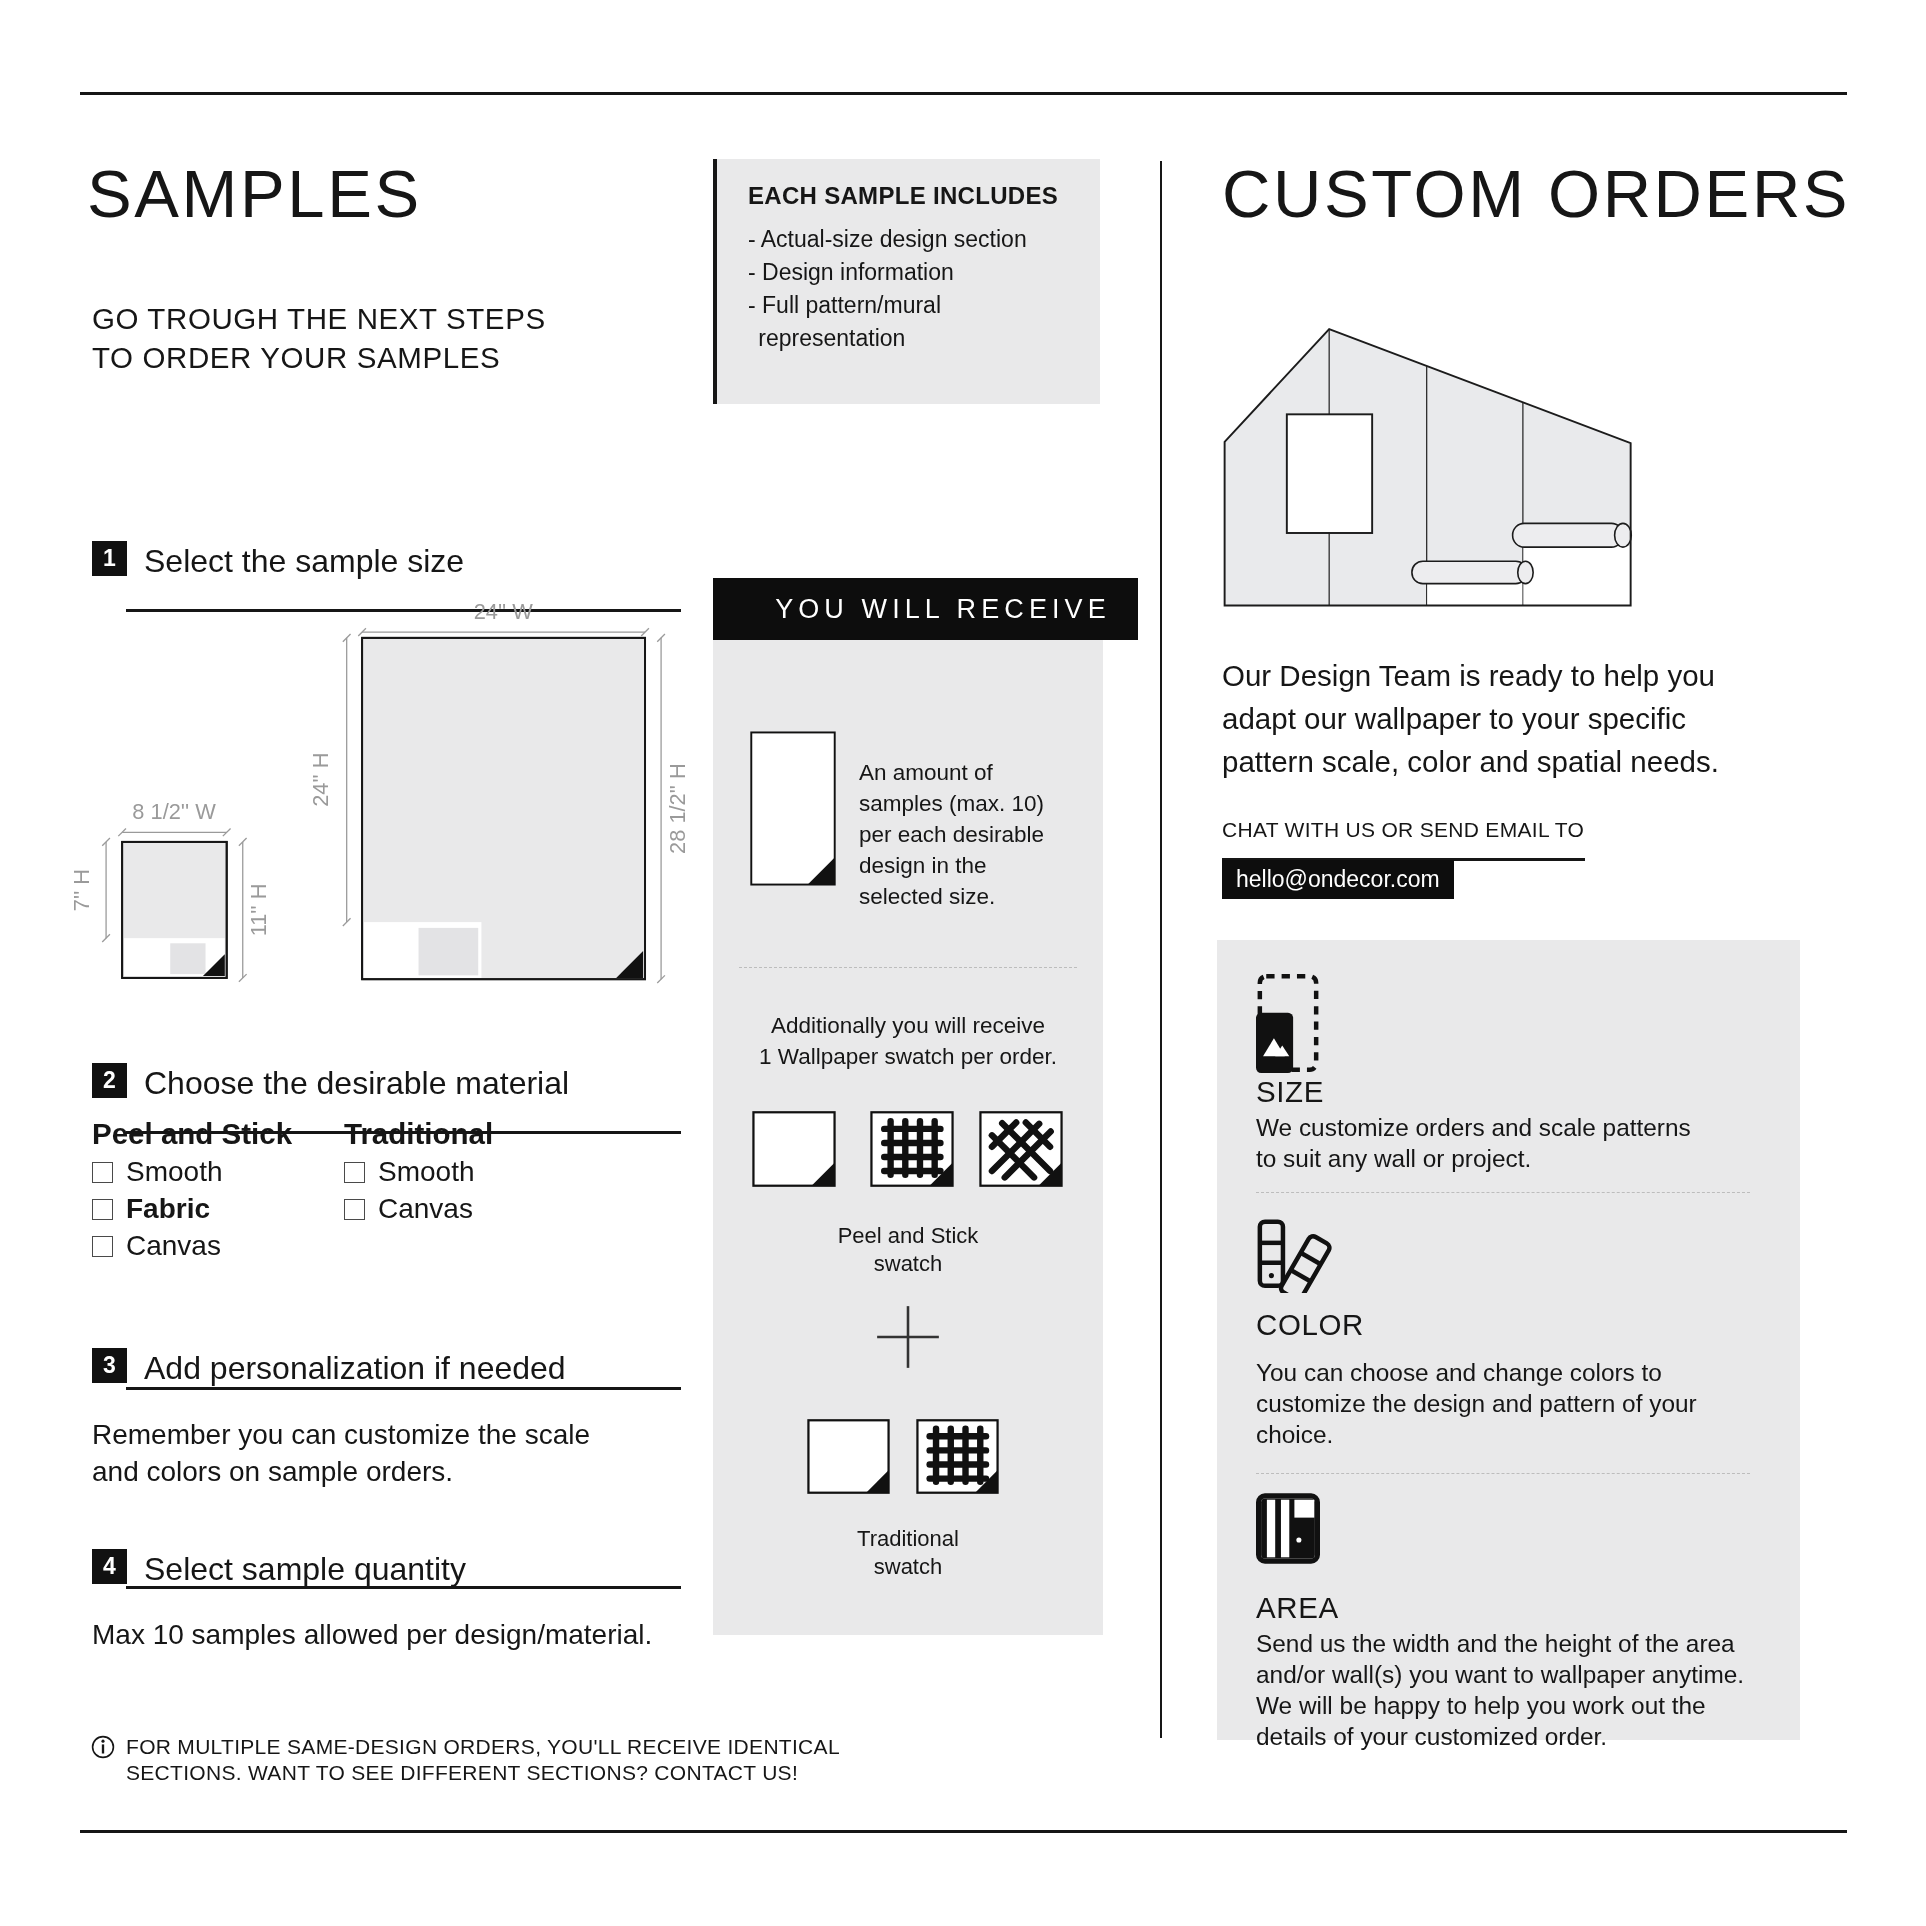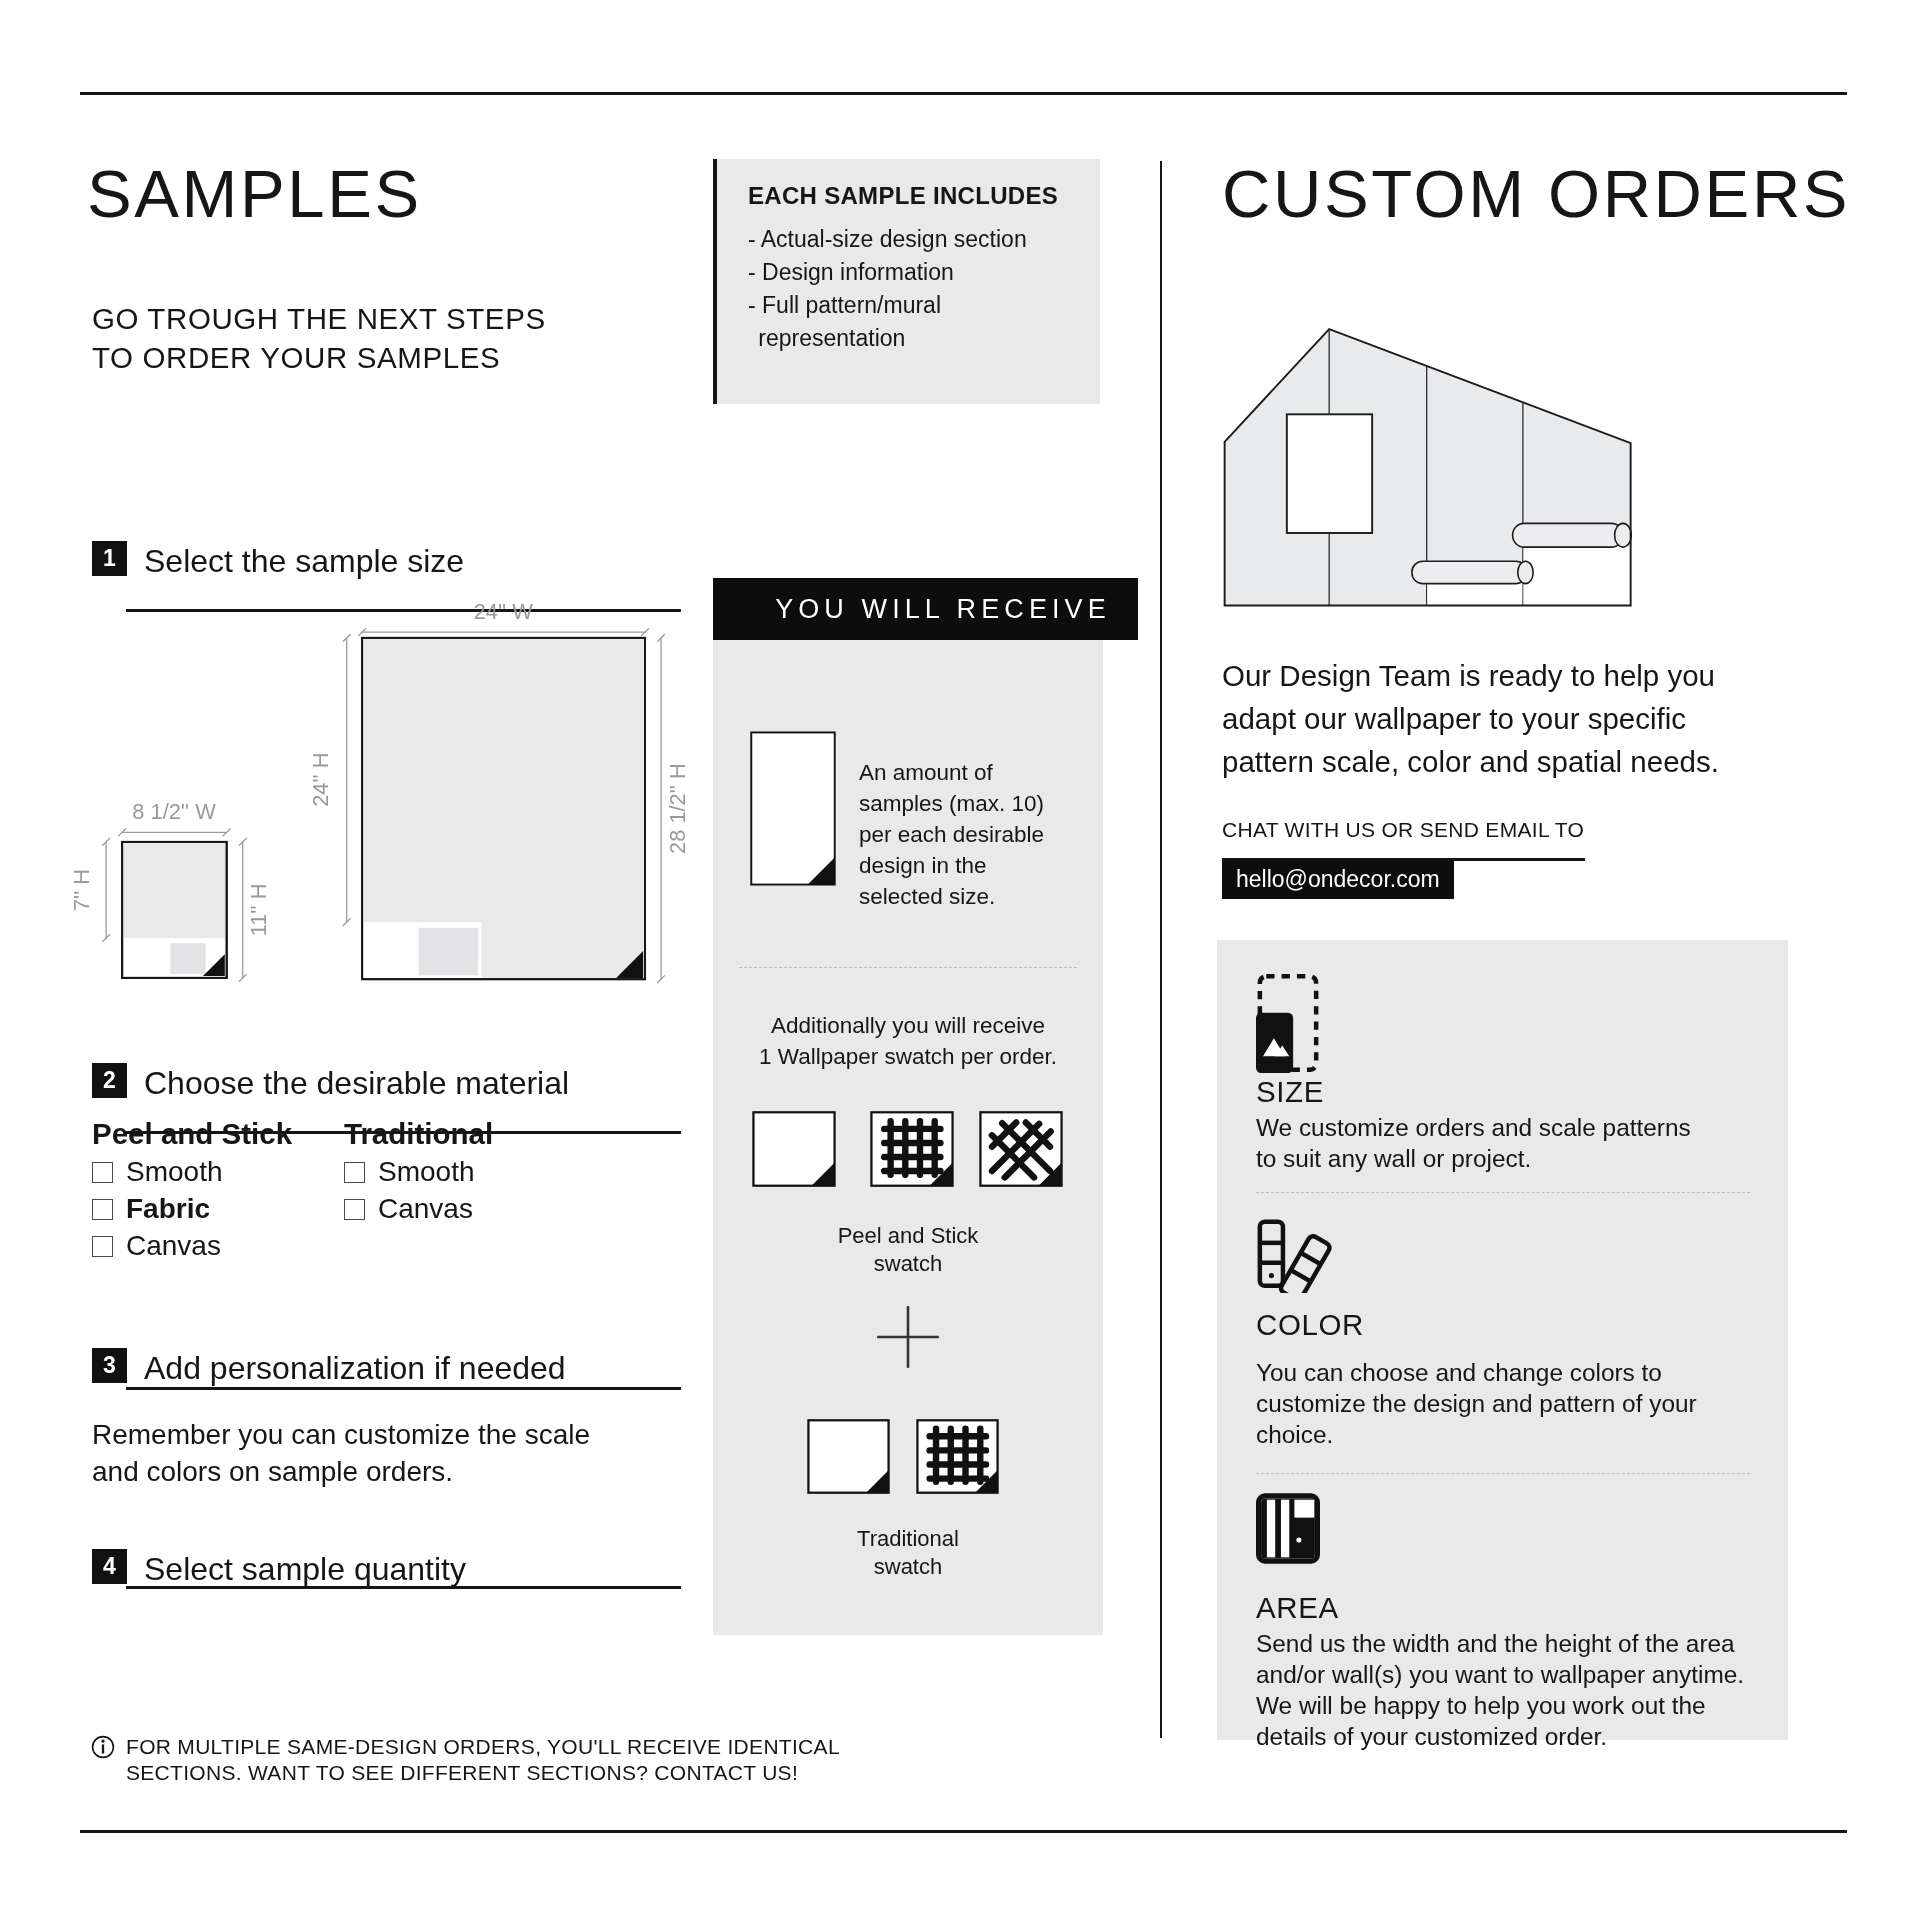--- a/index.html
+++ b/index.html
@@ -146,20 +146,21 @@
   <div class="abs step-title" style="left:144px;top:1350px;">Add personalization if needed</div>
   <div class="abs step-underline" style="left:126px;top:1387px;width:555px;"></div>
   <div class="abs note" style="left:92px;top:1400px;">
     <div>Remember you can customize the scale</div>
     <div>and colors on sample orders.</div>
   </div>
 
   <div class="abs step-num" style="left:92px;top:1549px;">4</div>
   <div class="abs step-title" style="left:144px;top:1551px;">Select sample quantity</div>
   <div class="abs step-underline" style="left:126px;top:1586px;width:555px;"></div>
+  <div class="abs note" style="left:92px;top:1600px;">Max 10 samples allowed per design/material.</div>
 
   <svg class="abs" style="left:90px;top:1734px;" width="26" height="26" viewBox="0 0 40 40">
     <circle cx="20" cy="20" r="16" fill="none" stroke="#161616" stroke-width="2.5"></circle>
     <rect x="18.2" y="16" width="3.6" height="14" fill="#161616"></rect>
     <circle cx="20" cy="11" r="2.4" fill="#161616"></circle>
   </svg>
   <div class="abs footnote" style="left:126px;top:1734px;">
     <div>FOR MULTIPLE SAME-DESIGN ORDERS, YOU'LL RECEIVE IDENTICAL</div>
     <div>SECTIONS. WANT TO SEE DIFFERENT SECTIONS? CONTACT US!</div>
   </div>
@@ -282,21 +283,21 @@
   <div class="abs intro" style="left:1222px;top:654px;">
     <div>Our Design Team is ready to help you</div>
     <div>adapt our wallpaper to your specific</div>
     <div>pattern scale, color and spatial needs.</div>
   </div>
 
   <div class="abs chat-label" style="left:1222px;top:818px;">CHAT WITH US OR SEND EMAIL TO</div>
   <div class="abs rule" style="left:1222px;top:858px;width:363px;"></div>
   <div class="abs email-box" style="left:1222px;top:860px;">hello@ondecor.com</div>
 
-  <div class="abs panel" style="left:1217px;top:940px;width:571px;height:800px;">
+  <div class="abs panel" style="left:1217px;top:940px;width:571px;height:800px;padding-left:12px;">
 
     <svg class="abs" style="left:39px;top:33px;" width="64" height="100" viewBox="0 0 100 156">
       <rect x="6" y="5" width="88" height="146" rx="10" fill="none" stroke="#111111" stroke-width="7" stroke-dasharray="13 11"></rect>
       <rect x="0" y="62" width="58" height="94" rx="8" fill="#111111"></rect>
       <polygon points="11,130 28,102 45,130" fill="#ffffff"></polygon>
       <polygon points="30,130 41,113 52,130" fill="#ffffff"></polygon>
     </svg>
     <div class="abs feat-heading" style="left:39px;top:135px;">SIZE</div>
     <div class="abs feat-text" style="left:39px;top:172px;">
       <div>We customize orders and scale patterns</div>

